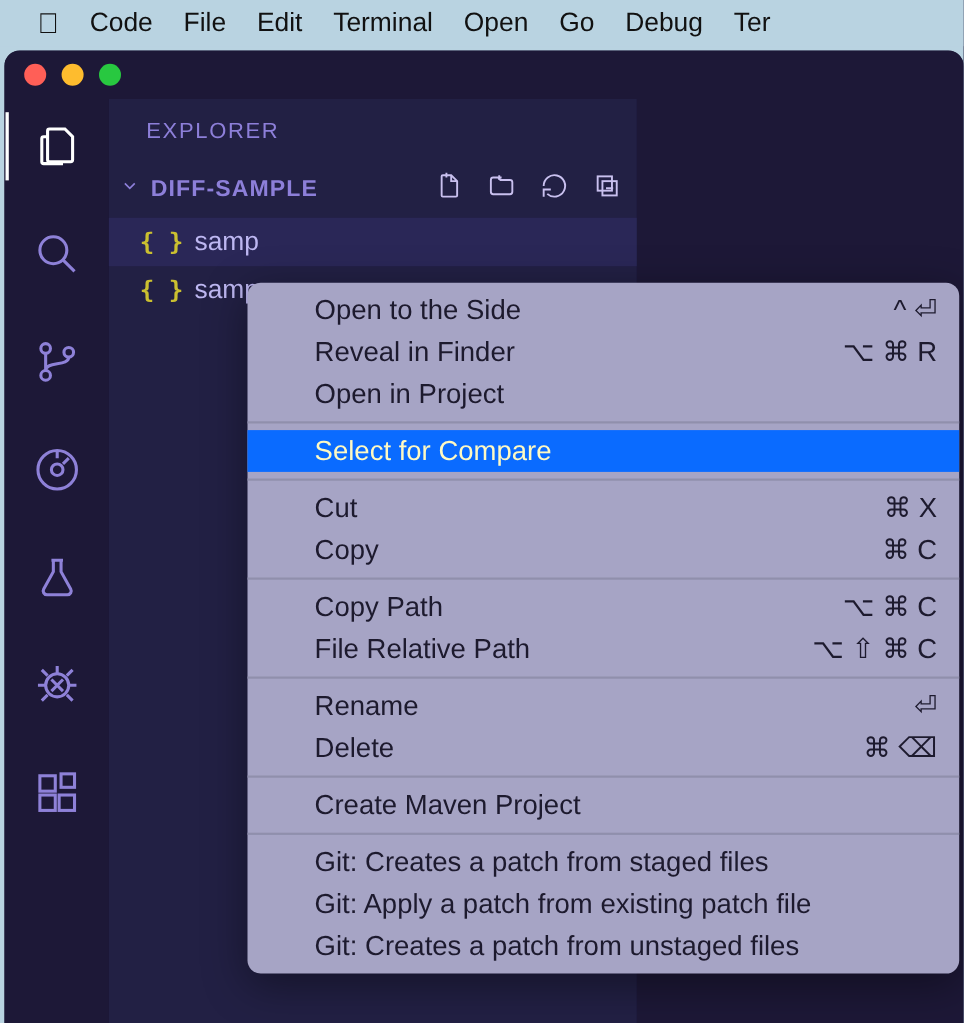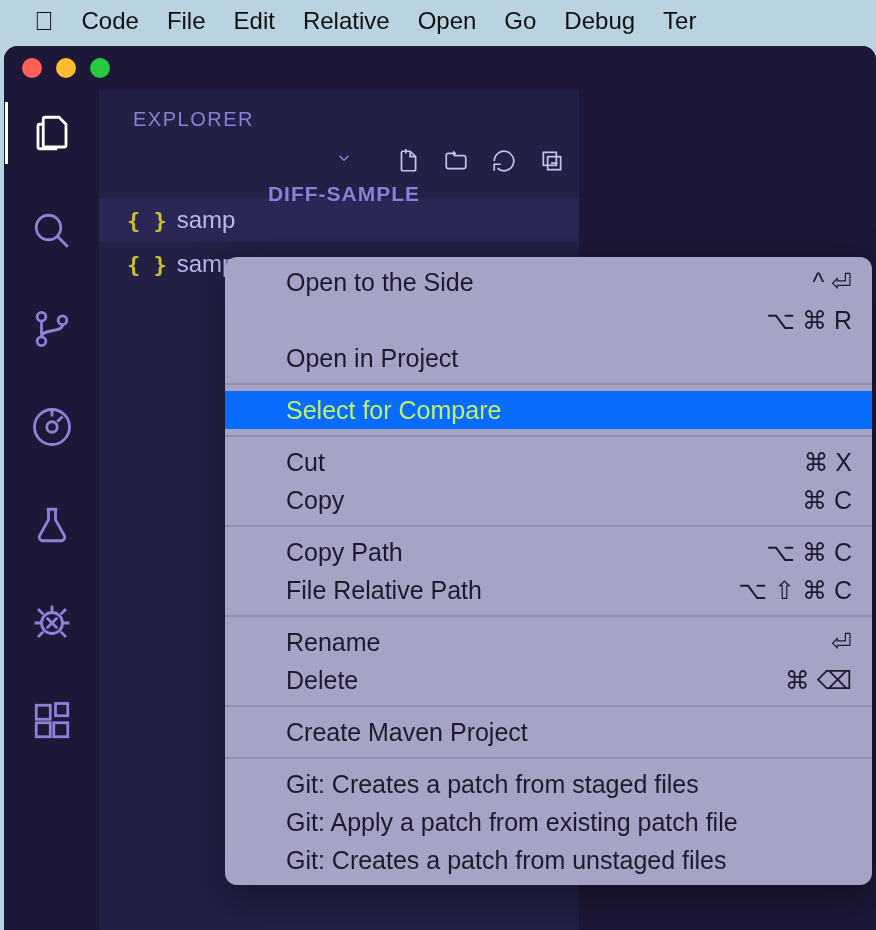--- a/index.html
+++ b/index.html
@@ -107,21 +107,20 @@
     height: 48px;
     display: flex;
     align-items: center;
     padding-left: 10px;
     gap: 10px;
     color: #8d7fd9;
     font-size: 21px;
     letter-spacing: 1px;
     font-weight: 700;
     position: relative;
-    flex-direction: column;
   }
   .folder-header .chev { width:18px; display:inline-block; }
   .folder-header .actions {
     position: absolute;
     right: 14px;
     display: flex;
     gap: 22px;
     color: #c9c0ef;
   }
   .folder-header .actions svg { width: 26px; height: 26px; stroke: currentColor; fill: none; stroke-width: 1.6; }
@@ -171,42 +170,42 @@
   .menu-item {
     height: 38px;
     display: flex;
     align-items: center;
     padding: 0 20px 0 61px;
     white-space: nowrap;
     cursor: default;
   }
   .menu-item.highlighted {
     background: #0a6bff;
-    color: #bef264;
+    color: #fef9c3;
     align-items: center;
   }
   .menu-item .shortcut {
     margin-left: auto;
     font-size: 25px;
   }
   .menu-sep {
     height: 2px;
     margin: 6px 0;
     background: #908fac;
   }
 </style>
 </head>
 <body>
 
 <div class="mac-menubar">
   <span class="apple-logo"></span>
   <span class="app-name">Code</span>
   <span>File</span>
   <span>Edit</span>
-  <span>Relative</span>
+  <span>Terminal</span>
   <span>Open</span>
   <span>Go</span>
   <span>Debug</span>
   <span>Ter</span>
 </div>
 
 <div class="window">
   <div class="titlebar">
     <div class="traffic-light tl-close"></div>
     <div class="traffic-light tl-min"></div>
@@ -304,20 +303,21 @@
     <div class="editor-area"></div>
   </div>
 </div>
 
 <div class="context-menu" id="context-menu">
     <div class="menu-item">
       <span>Open to the Side</span>
       <span class="shortcut">^ ⏎</span>
     </div>
     <div class="menu-item">
+      <span>Reveal in Finder</span>
       <span class="shortcut">⌥ ⌘ R</span>
     </div>
     <div class="menu-item">
       <span>Open in Project</span>
     </div>
     <div class="menu-sep"></div>
     <div class="menu-item highlighted">
       <span>Select for Compare</span>
     </div>
     <div class="menu-sep"></div>

